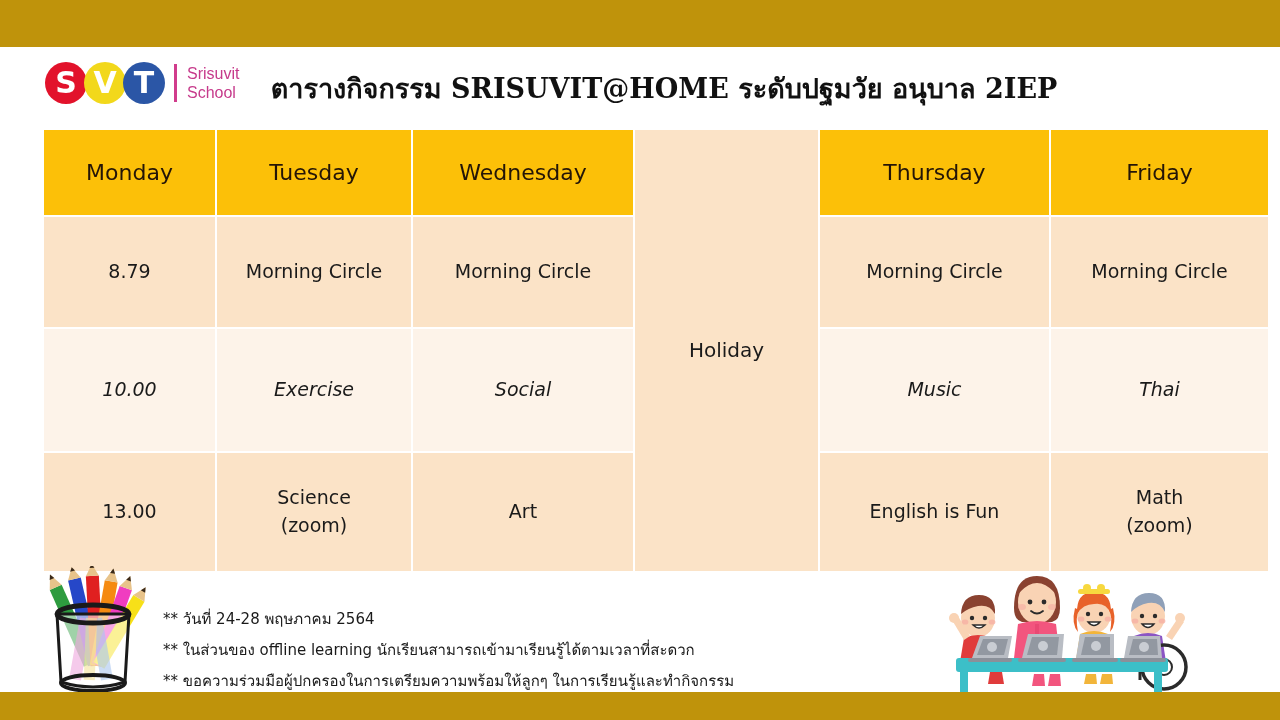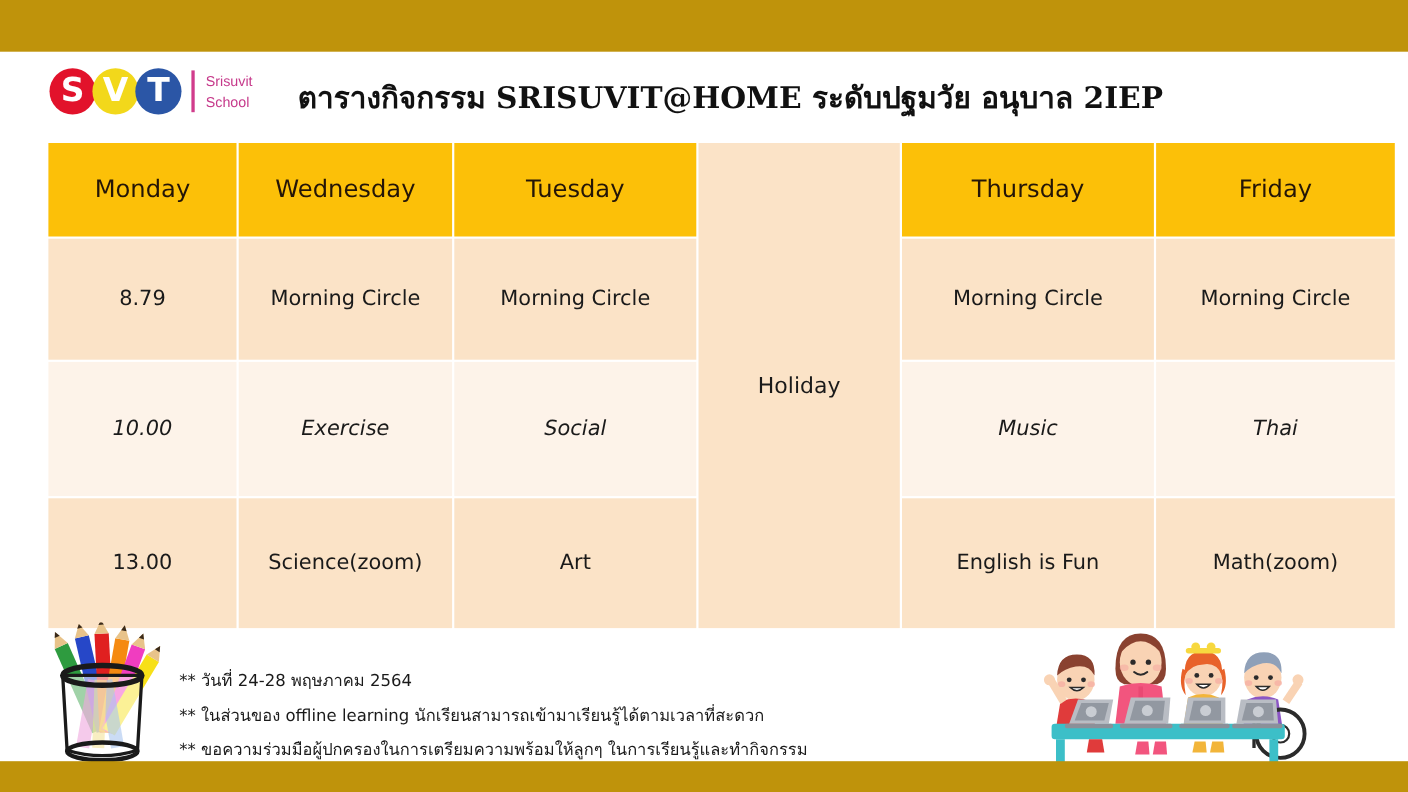--- a/index.html
+++ b/index.html
@@ -40,21 +40,21 @@
     line-height: 1;
   }
   .logo-c-s { background: #E2122B; }
   .logo-c-v { background: #F2D81B; }
   .logo-c-t { background: #2B56A6; }
   .logo-divider {
     width: 3px; height: 38px; background: #D13C8C;
     margin-left: 12px; margin-right: 10px;
   }
   .logo-text {
-    color: #C63A8B; font-size: 13px; line-height: 19px;
+    color: #C63A8B; font-size: 16px; line-height: 19px;
     font-family: "Liberation Sans", sans-serif;
   }
 
   .title {
     position: absolute; left: 0; top: 0;
     width: 1280px; height: 83px;
     display: flex; align-items: center; justify-content: center;
     font-family: "DejaVu Serif", "Liberation Serif", serif;
     font-weight: bold;
     font-size: 27px;
@@ -90,21 +90,21 @@
     color: #241507;
   }
   .r-dark { background: #FBE3C7; }
   .r-light { background: #FDF3E9; font-style: italic; }
   .holiday {
     grid-column: 4; grid-row: 1 / span 4;
     background: #FBE3C7;
     font-size: 20px;
   }
   .cell-time { font-size: 19px; }
-  .two-line { }
+  .two-line { flex-direction: column; }
 
   
   .notes {
     position: absolute; left: 163px; top: 604px;
     width: 760px;
   }
   .note-line {
     font-family: "DejaVu Sans", "Liberation Sans", sans-serif;
     font-size: 15px;
     color: #1a1a1a;
@@ -142,22 +142,22 @@
       <div>Srisuvit</div>
       <div>School</div>
     </div>
   </div>
 
 </div>
 
 <div class="table">
 
   <div class="cell head">Monday</div>
+  <div class="cell head">Tuesday</div>
   <div class="cell head">Wednesday</div>
-  <div class="cell head">Tuesday</div>
   <div class="cell head">Thursday</div>
   <div class="cell head">Friday</div>
 
   <div class="cell holiday">Holiday</div>
 
   <div class="cell r-dark cell-time">8.79</div>
   <div class="cell r-dark">Morning Circle</div>
   <div class="cell r-dark">Morning Circle</div>
   <div class="cell r-dark">Morning Circle</div>
   <div class="cell r-dark">Morning Circle</div>

